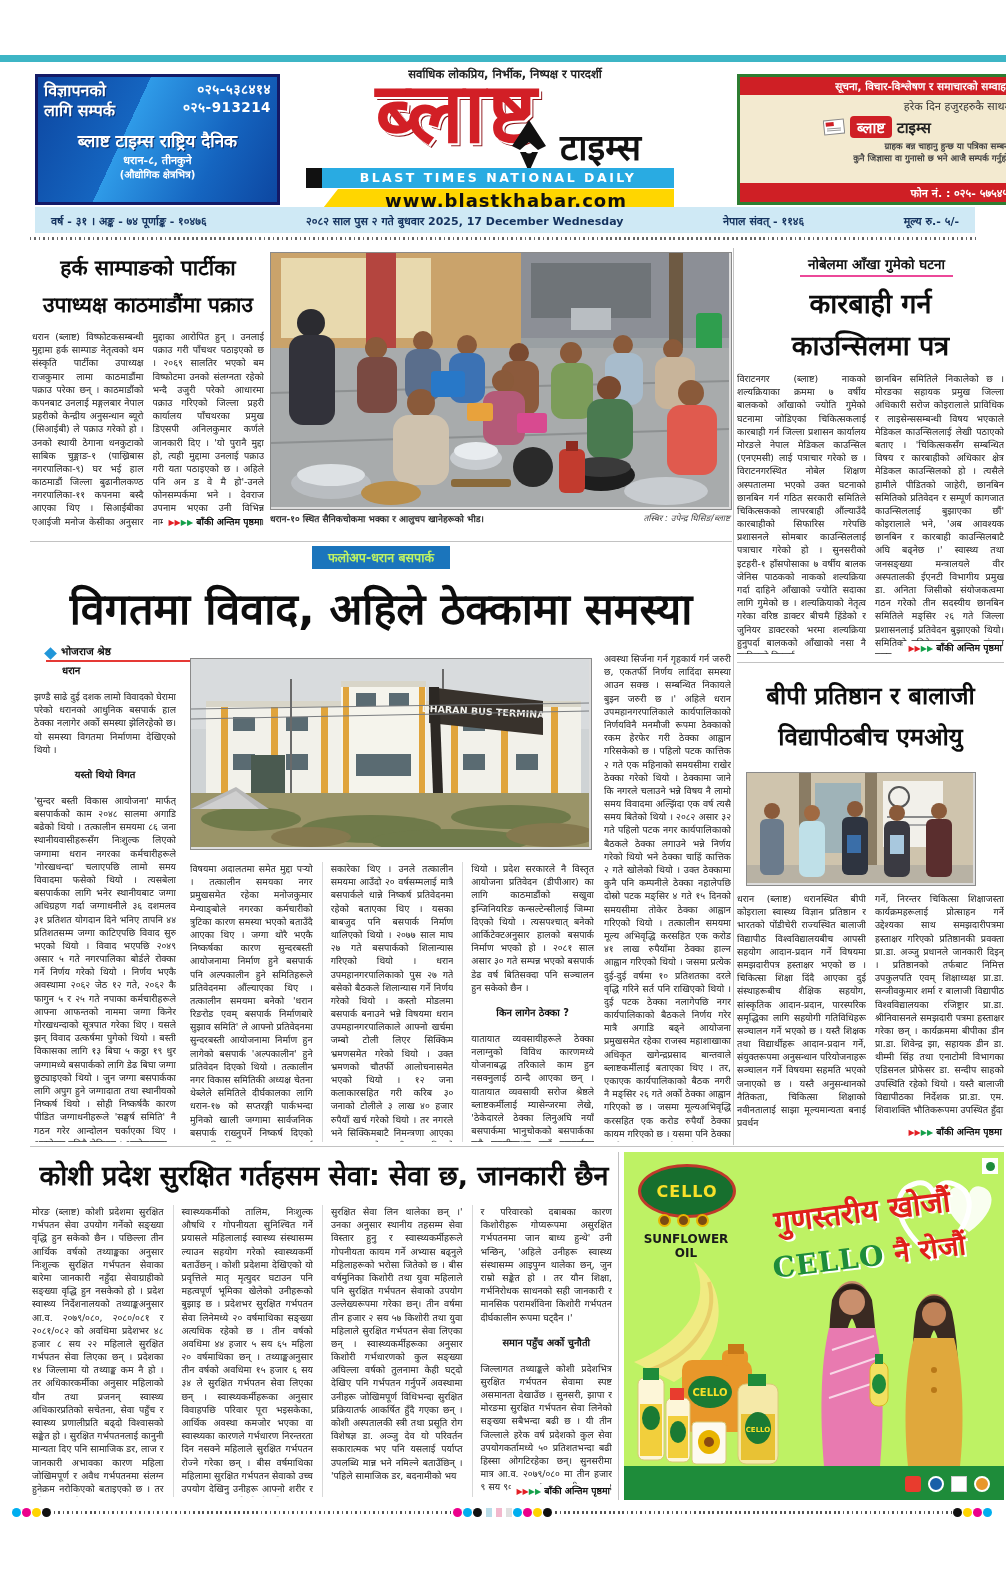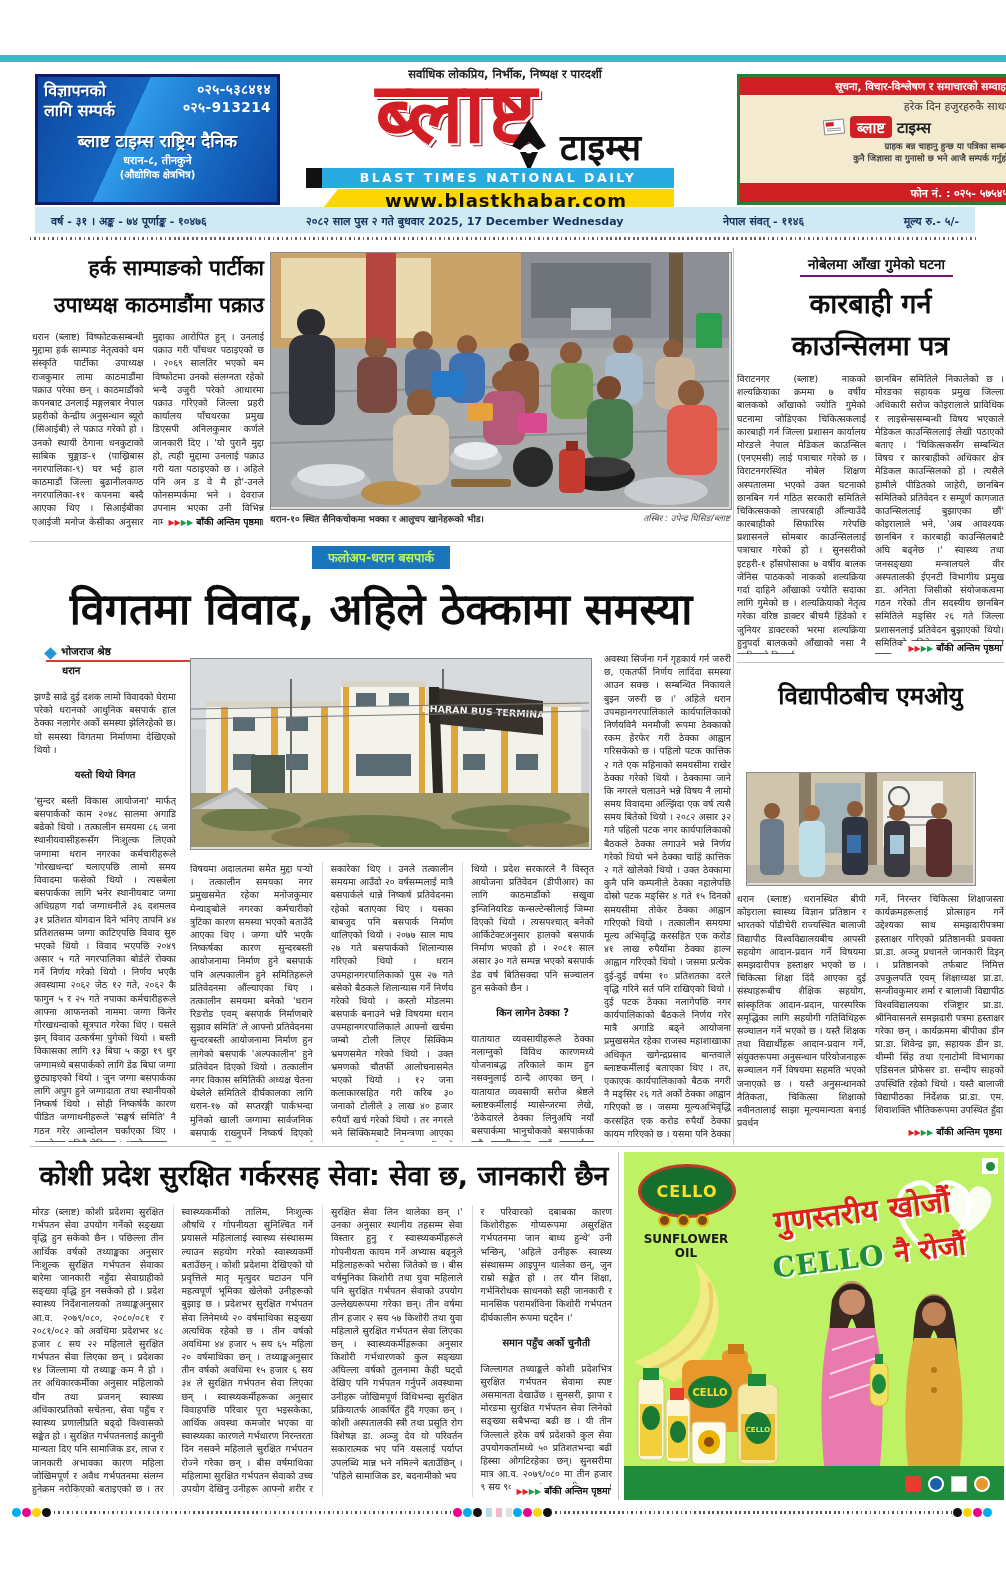--- a/index.html
+++ b/index.html
@@ -41,21 +41,21 @@
   .infobar{left:35px;top:207px;width:940px;height:26px;background:#cfe9f5;display:flex;align-items:center;
            justify-content:space-between;padding:0 16px;box-sizing:border-box;
            font-size:11px;font-weight:bold;color:#14325e;}
   .dotline{height:3px;background:repeating-linear-gradient(90deg,#666 0 1.5px,transparent 1.5px 4.5px);}
   
   .hl{font-weight:bold;color:#0d0d0d;text-align:center;}
   .col{font-size:9.3px;line-height:1.42;text-align:justify;color:#222;overflow:hidden;}
   .artbody{display:flex;gap:9px;}
   .cont{position:absolute;right:2px;bottom:0;background:#fff;font-size:9.3px;font-weight:bold;color:#111;padding-left:5px;}
   .arrR{color:#e31e24;font-size:8px;} .arrG{color:#14a04a;font-size:8px;}
-  .kicker{font-size:13.5px;font-weight:bold;color:#111;border-bottom:2px solid #701a75;display:inline-block;padding:0 8px 2px;margin-left:12px;}
+  .kicker{font-size:13.5px;font-weight:bold;color:#111;border-bottom:2px solid #ec4899;display:inline-block;padding:0 8px 2px;margin-left:12px;}
   .subhead{font-weight:bold;text-align:center;font-size:9.8px;margin:12px 0;color:#111;}
   .photoframe{border:1px solid #8a8a8a;background:#ddd;}
   .capt{font-size:9px;font-weight:bold;color:#333;}
   .credit{font-size:8.6px;font-style:italic;color:#444;text-align:right;}
   .tagchip{display:inline-block;background:#1b75bc;color:#bef264;font-size:12.5px;font-weight:bold;padding:3px 16px;}
   .byline-name{font-size:10.5px;font-weight:bold;color:#111;}
   .byline-loc{font-size:10px;font-weight:bold;color:#111;}
   .redline{height:2px;background:#e53935;}
   .diamond{width:9px;height:9px;background:#2196d9;transform:rotate(45deg);}
   .vline{width:1px;background:#c2c2c2;}
@@ -142,21 +142,21 @@
 
   <div class="abs infobar">
     <span>वर्ष - ३१ ।    अङ्क - ७४    पूर्णाङ्क - १०४७६</span>
     <span>२०८२ साल पुस २ गते बुधवार 2025, 17 December Wednesday</span>
     <span>नेपाल संवत् - ११४६</span>
     <span>मूल्य रु.- ५/-</span>
   </div>
   <div class="abs dotline" style="left:30px;top:237px;width:946px;"></div>
 
   <div class="abs" style="left:32px;top:250px;width:232px;">
-    <div class="hl" style="font-size:21px;line-height:1.75;text-align:right;">
+    <div class="hl" style="font-size:21px;line-height:1.75;">
       <div>हर्क साम्पाङको पार्टीका</div>
       <div>उपाध्यक्ष काठमाडौंमा पक्राउ</div>
     </div>
   </div>
   <div class="abs" style="left:32px;top:330px;width:232px;height:198px;">
     <div class="artbody">
       <div class="col" style="width:112px;height:198px;">धरान (ब्लाष्ट) विष्फोटकसम्बन्धी मुद्दामा हर्क साम्पाङ नेतृत्वको थम संस्कृति पार्टीका उपाध्यक्ष राजकुमार लामा काठमाडौंमा पक्राउ परेका छन् । काठमाडौंको कपनबाट उनलाई मङ्गलबार नेपाल प्रहरीको केन्द्रीय अनुसन्धान ब्यूरो (सिआईबी) ले पक्राउ गरेको हो । उनको स्थायी ठेगाना धनकुटाको साबिक चुङ्माङ-१ (पाख्रिबास नगरपालिका-९) घर भई हाल काठमाडौं जिल्ला बुढानीलकण्ठ नगरपालिका-११ कपनमा बस्दै आएका थिए । सिआईबीका एआईजी मनोज केसीका अनुसार तामाङ विष्फोटक पदार्थसम्बन्धी</div>
       <div class="col" style="width:112px;height:198px;">मुद्दाका आरोपित हुन् । उनलाई पक्राउ गरी पाँचथर पठाइएको छ । २०६९ सालतिर भएको बम विष्फोटमा उनको संलग्नता रहेको भन्दै उजुरी परेको आधारमा पक्राउ गरिएको जिल्ला प्रहरी कार्यालय पाँचथरका प्रमुख डिएसपी अनिलकुमार कर्णले जानकारी दिए । 'यो पुरानै मुद्दा हो, त्यही मुद्दामा उनलाई पक्राउ गरी यता पठाइएको छ । अहिले पनि अन ड वे मै हो'-उनले फोनसम्पर्कमा भने ।  देवराज उपनाम भएका उनी विभिन्न नामबाट परिचित रहेका थिए। उनलाई विश्वकान्ति,</div>
     </div>
     <div class="cont">
@@ -333,20 +333,21 @@
       <div class="col colrule" style="width:126px;height:280px;">
         <div>थियो । प्रदेश सरकारले नै विस्तृत आयोजना प्रतिवेदन (डीपीआर) का लागि काठमाडौंको सखुवा इन्जिनियरिङ कन्सल्टेन्सीलाई जिम्मा दिएको थियो । त्यसपश्चात् बनेको आर्किटेक्टअनुसार हालको बसपार्क निर्माण भएको हो । २०८१ साल असार ३० गते सम्पन्न भएको बसपार्क डेढ वर्ष बितिसक्दा पनि सञ्चालन हुन सकेको छैन ।</div>
         <div class="subhead">किन लागेन ठेक्का ?</div>
         <div>यातायात व्यवसायीहरूले ठेक्का नलाग्नुको विविध कारणमध्ये योजनाबद्ध तरिकाले काम हुन नसक्नुलाई ठान्दै आएका छन् । यातायात व्यवसायी सरोज श्रेष्ठले ब्लाष्टकर्मीलाई म्यासेन्जरमा लेखे, 'ठेकेदारले ठेक्का लिनुअघि नयाँ बसपार्कमा भानुचोकको बसपार्कका सबै सवारीसाधन नयाँ बसपार्कमा गएर सञ्चालन हुने वातावरण नबनाए ठेकेदारले ठेक्का लिन सजिलो नहोला । पहिला सबै सवारी साधन बसपार्कबाट सञ्चालन हुने</div>
       </div>
     </div>
   </div>
 
   <div class="abs hline" style="left:737px;top:662px;width:267px;"></div>
   <div class="abs hl" style="left:737px;top:676px;width:267px;font-size:24px;line-height:1.7;">
+    <div>बीपी प्रतिष्ठान र बालाजी</div>
     <div>विद्यापीठबीच एमओयु</div>
   </div>
   <div class="abs photoframe" style="left:746px;top:772px;width:228px;height:112px;">
     <svg width="226" height="110" viewBox="0 0 226 110" preserveAspectRatio="none">
       <rect width="226" height="110" fill="#cfc4ad"></rect>
       <rect x="52" y="0" width="12" height="110" fill="#8a7c64"></rect>
       <rect x="118" y="0" width="12" height="110" fill="#8a7c64"></rect>
       <rect x="68" y="10" width="46" height="70" fill="#9fb3b8"></rect>
       <rect x="136" y="8" width="60" height="66" fill="#f2f0ea"></rect>
       <circle cx="152" cy="24" r="10" fill="none" stroke="#555" stroke-width="2"></circle>
@@ -376,21 +377,21 @@
     </div>
     <div class="cont">
       <span class="arrR">▶▶</span><span class="arrG">▶▶</span>
       <span>बाँकी अन्तिम पृष्ठमा</span>
     </div>
   </div>
 
   <div class="abs hline" style="left:30px;top:1146px;width:974px;"></div>
   <div class="abs vline" style="left:618px;top:1152px;height:348px;"></div>
 
-  <div class="abs hl" style="left:32px;top:1156px;width:584px;font-size:27px;">कोशी प्रदेश सुरक्षित गर्करसह सेवा: सेवा छ, जानकारी छैन</div>
+  <div class="abs hl" style="left:32px;top:1156px;width:584px;font-size:27px;">कोशी प्रदेश सुरक्षित गर्तहसम सेवा: सेवा छ, जानकारी छैन</div>
   <div class="abs" style="left:32px;top:1205px;width:580px;height:292px;">
     <div class="artbody">
       <div class="col" style="width:136px;height:292px;">मोरङ (ब्लाष्ट) कोशी प्रदेशमा सुरक्षित गर्भपतन सेवा उपयोग गर्नेको सङ्ख्या वृद्धि हुन सकेको छैन ।  पछिल्ला तीन आर्थिक वर्षको तथ्याङ्कका अनुसार निःशुल्क सुरक्षित गर्भपतन सेवाका बारेमा जानकारी नहुँदा सेवाग्राहीको सङ्ख्या वृद्धि हुन नसकेको हो । प्रदेश स्वास्थ्य निर्देशनालयको तथ्याङ्कअनुसार आ.व. २०७९/०८०, २०८०/०८१ र २०८१/०८२ को अवधिमा प्रदेशभर ४८ हजार ८ सय २२ महिलाले सुरक्षित गर्भपतन सेवा लिएका छन् । प्रदेशका १४ जिल्लामा यो तथ्याङ्क कम नै हो । तर अधिकारकर्मीका अनुसार महिलाको यौन तथा प्रजनन् स्वास्थ्य अधिकारप्रतिको सचेतना, सेवा पहुँच र स्वास्थ्य प्रणालीप्रति बढ्दो विश्वासको सङ्केत हो ।  सुरक्षित गर्भपतनलाई कानुनी मान्यता दिए पनि सामाजिक डर, लाज र जानकारी अभावका कारण महिला जोखिमपूर्ण र अवैध गर्भपतनमा संलग्न हुनेक्रम नरोकिएको बताइएको छ । तर पछिल्ला वर्षहरूमा सरकारी स्वास्थ्य संस्थामा सुरक्षित सेवा विस्तार,</div>
       <div class="col colrule" style="width:136px;height:292px;">स्वास्थ्यकर्मीको तालिम, निःशुल्क औषधि र गोपनीयता सुनिश्चित गर्ने प्रयासले महिलालाई स्वास्थ्य संस्थासम्म ल्याउन सहयोग गरेको स्वास्थ्यकर्मी बताउँछन् । कोशी प्रदेशमा देखिएको यो प्रवृत्तिले मातृ मृत्युदर घटाउन पनि महत्वपूर्ण भूमिका खेलेको उनीहरूको बुझाइ छ ।  प्रदेशभर सुरक्षित गर्भपतन सेवा लिनेमध्ये २० वर्षमाथिका सङ्ख्या अत्यधिक रहेको छ । तीन वर्षको अवधिमा ४४ हजार ५ सय ६५ महिला २० वर्षमाथिका छन् । तथ्याङ्कअनुसार तीन वर्षको अवधिमा १५ हजार ६ सय ३४ ले सुरक्षित गर्भपतन सेवा लिएका छन् । स्वास्थ्यकर्मीहरूका अनुसार विवाहपछि परिवार पूरा भइसकेका, आर्थिक अवस्था कमजोर भएका वा स्वास्थ्यका कारणले गर्भधारण निरन्तरता दिन नसक्ने महिलाले सुरक्षित गर्भपतन रोज्ने गरेका छन् । बीस वर्षमाथिका महिलामा सुरक्षित गर्भपतन सेवाको उच्च उपयोग देखिनु उनीहरू आफ्नो शरीर र प्रजनन् स्वास्थ्यबारे निर्णय लिन सक्षम हुँदै गएको सङ्केत हो ।  प्रदेश स्वास्थ्य निर्देशनालय धनकुटाकी</div>
       <div class="col colrule" style="width:136px;height:292px;">सुरक्षित सेवा लिन थालेका छन् ।' उनका अनुसार स्थानीय तहसम्म सेवा विस्तार हुनु र स्वास्थ्यकर्मीहरूले गोपनीयता कायम गर्ने अभ्यास बढ्नुले महिलाहरूको भरोसा जितेको छ । बीस वर्षमुनिका किशोरी तथा युवा महिलाले पनि सुरक्षित गर्भपतन सेवाको उपयोग उल्लेख्यरूपमा गरेका छन्। तीन वर्षमा तीन हजार २ सय ५७ किशोरी तथा युवा महिलाले सुरक्षित गर्भपतन सेवा लिएका छन् । स्वास्थ्यकर्मीहरूका अनुसार किशोरी गर्भधारणको कुल सङ्ख्या अघिल्ला वर्षको तुलनामा केही घट्दो देखिए पनि गर्भपतन गर्नुपर्ने अवस्थामा उनीहरू जोखिमपूर्ण विधिभन्दा सुरक्षित प्रक्रियातर्फ आकर्षित हुँदै गएका छन् ।  कोशी अस्पतालकी स्त्री तथा प्रसूति रोग विशेषज्ञ डा. अञ्जु देव यो परिवर्तन सकारात्मक भए पनि यसलाई पर्याप्त उपलब्धि मान्न भने नमिल्ने बताउँछिन् । 'पहिले सामाजिक डर, बदनामीको भय</div>
       <div class="col colrule" style="width:136px;height:292px;">
         <div>र परिवारको दबाबका कारण किशोरीहरू गोप्यरूपमा असुरक्षित गर्भपतनमा जान बाध्य हुन्थे' उनी भन्छिन्, 'अहिले उनीहरू स्वास्थ्य संस्थासम्म आइपुग्न थालेका छन्, जुन राम्रो सङ्केत हो । तर यौन शिक्षा, गर्भनिरोधक साधनको सही जानकारी र मानसिक परामर्शविना किशोरी गर्भपतन दीर्घकालीन रूपमा घट्दैन ।'</div>
         <div class="subhead">समान पहुँच अर्को चुनौती</div>
         <div>जिल्लागत तथ्याङ्कले कोशी प्रदेशभित्र सुरक्षित गर्भपतन सेवामा स्पष्ट असमानता देखाउँछ । सुनसरी, झापा र मोरङमा सुरक्षित गर्भपतन सेवा लिनेको सङ्ख्या सबैभन्दा बढी छ । यी तीन जिल्लाले हरेक वर्ष प्रदेशको कुल सेवा उपयोगकर्तामध्ये ५० प्रतिशतभन्दा बढी हिस्सा ओगटिरहेका छन्। सुनसरीमा मात्र आ.व. २०७९/०८० मा तीन हजार ९ सय ९०, २०८०/०८१ मा तीन हजार ९ सय ४१ र २०८१/०८२ मा तीन हजार ७ सय ५४ महिलाले सुरक्षित गर्भपतन सेवा लिएका छन्।  स्वास्थ्य निर्देशनालयका अनुसार यी जिल्लामा ठूला सरकारी तथा निजी</div>
       </div>

